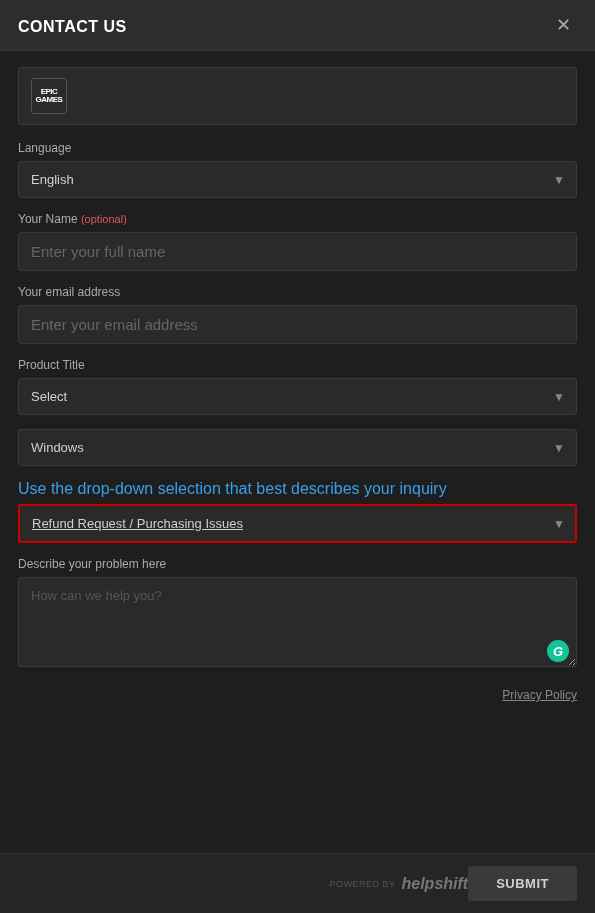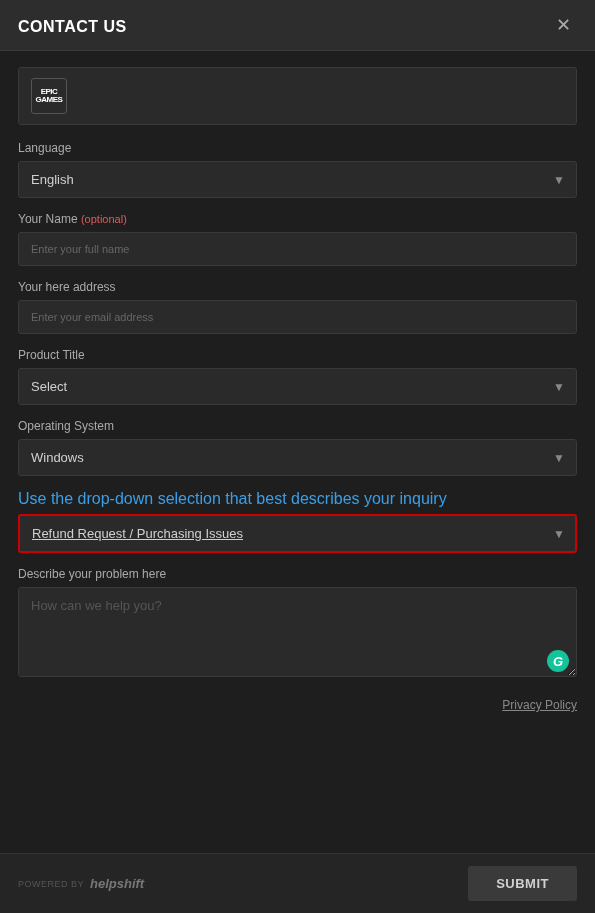--- a/index.html
+++ b/index.html
@@ -94,21 +94,21 @@
       color: #e05a5a;
       font-size: 11px;
     }
     .form-input {
       width: 100%;
       background: #2a2a2a;
       border: 1px solid #3a3a3a;
       border-radius: 3px;
       padding: 10px 12px;
       color: #888;
-      font-size: 11px;
+      font-size: 15px;
       outline: none;
     }
     .form-input::placeholder {
       color: #666;
     }
     .form-select-wrapper {
       position: relative;
       width: 100%;
     }
     .form-select {
@@ -204,36 +204,36 @@
       font-size: 12px;
       text-decoration: underline;
       cursor: pointer;
     }
     .modal-footer {
       background: #252525;
       border-top: 1px solid #333;
       padding: 12px 18px;
       display: flex;
       align-items: center;
-      justify-content: space-between;
+      justify-content: flex-end;
     }
     .helpshift-branding {
       display: flex;
       align-items: center;
       gap: 6px;
     }
     .powered-by-text {
       color: #555;
       font-size: 9px;
       letter-spacing: 0.5px;
       text-transform: uppercase;
     }
     .helpshift-logo {
       color: #777;
-      font-size: 13px;
+      font-size: 16px;
       font-weight: 600;
       font-style: italic;
     }
     .submit-btn {
       background: #3a3a3a;
       color: #d0d0d0;
       border: none;
       border-radius: 3px;
       padding: 10px 28px;
       font-size: 13px;
@@ -275,39 +275,38 @@
 
     <div class="field-group">
       <label class="field-label">
         <span>Your Name</span>
         <span class="optional-text">(optional)</span>
       </label>
       <input class="form-input" type="text" placeholder="Enter your full name" style="">
     </div>
 
     <div class="field-group">
-      <label class="field-label">Your here address</label>
+      <label class="field-label">Your email address</label>
       <input class="form-input" type="email" placeholder="Enter your email address" style="">
     </div>
 
     <div class="field-group">
       <label class="field-label">Product Title</label>
       <div class="form-select-wrapper">
         <select class="form-select">
           <option>Select</option>
           <option>Epic Games Store and Launcher</option>
           <option>Fortnite</option>
           <option>Other</option>
         </select>
         <span class="select-arrow">▼</span>
       </div>
     </div>
 
     <div class="field-group">
-      <label class="field-label">Operating System</label>
       <div class="form-select-wrapper">
         <select class="form-select">
           <option>Windows</option>
           <option>macOS</option>
           <option>Linux</option>
           <option>iOS</option>
           <option>Android</option>
         </select>
         <span class="select-arrow">▼</span>
       </div>

